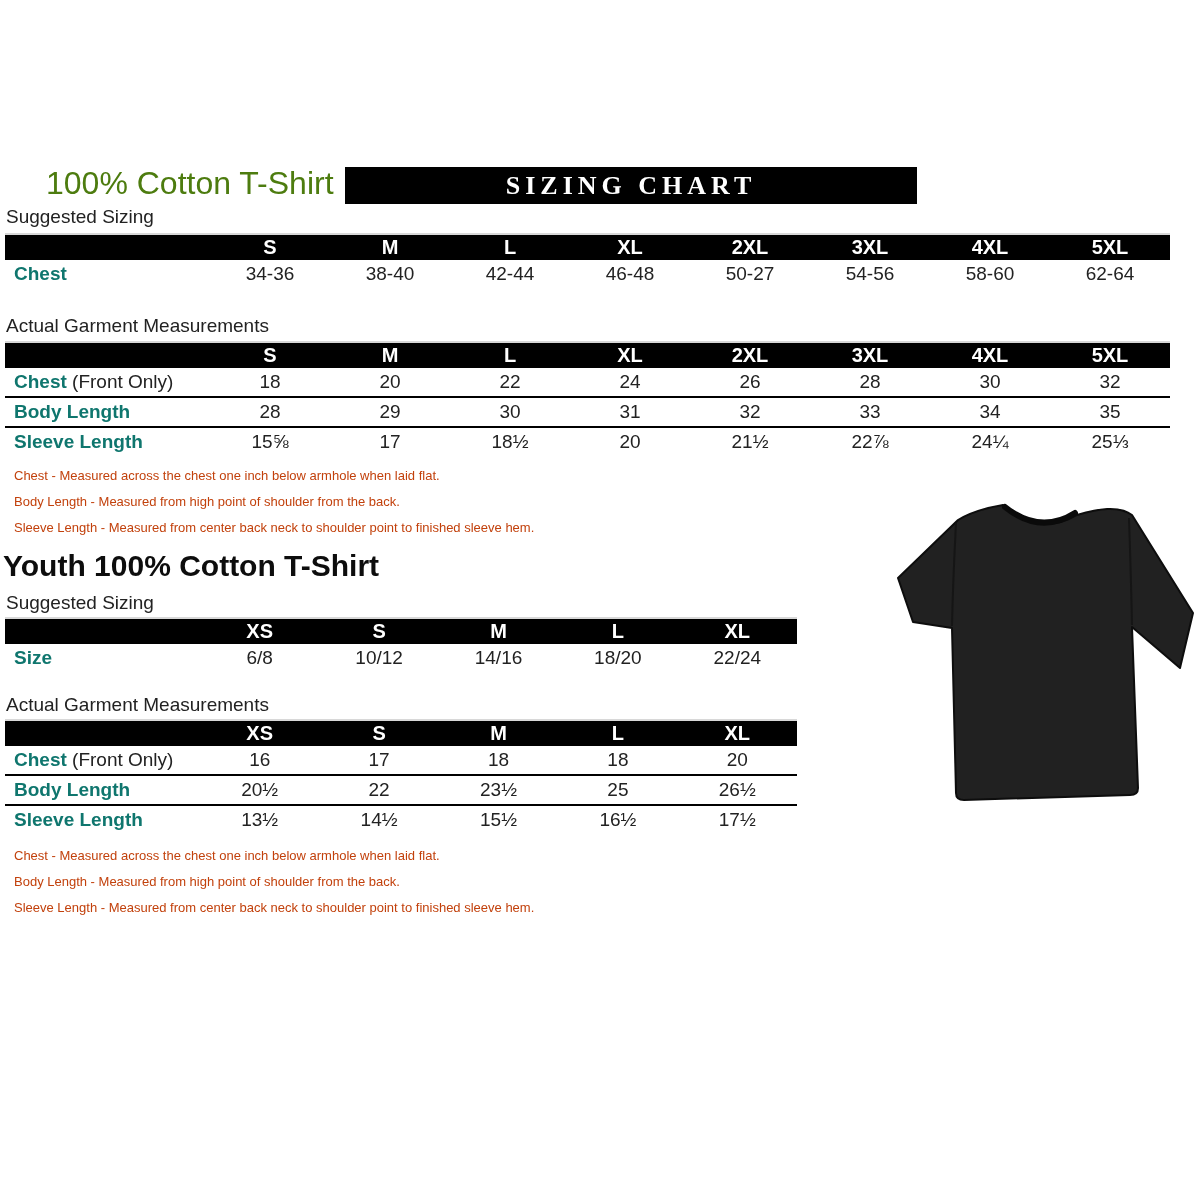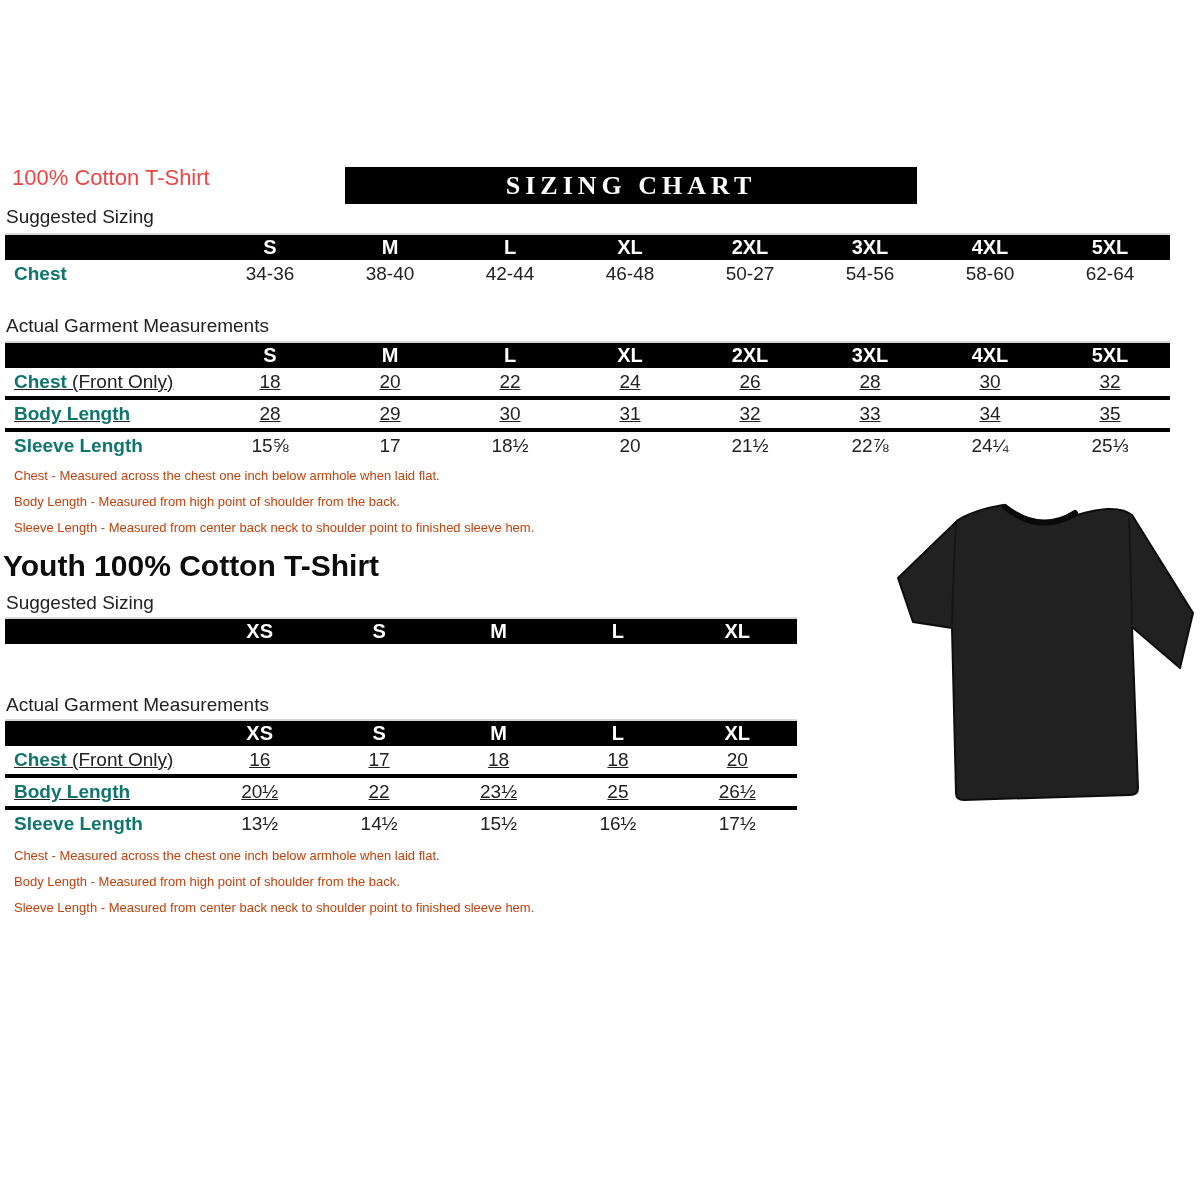--- a/index.html
+++ b/index.html
@@ -2,34 +2,34 @@
 <html><head>
 <meta charset="utf-8">
 <style>
   html,body{margin:0;padding:0;}
   body{
     width:1200px;height:1200px;background:#ffffff;position:relative;
     font-family:"Liberation Sans","DejaVu Sans",sans-serif;color:#1a1a1a;
     overflow:hidden;
   }
   .abs{position:absolute;}
-  .page-title{font-size:22px;font-weight:normal;color:#ef4444;white-space:nowrap;}
+  .page-title{font-size:32px;font-weight:normal;color:#4d7c0f;white-space:nowrap;margin-left:34px;}
   .youth-title{font-size:30px;font-weight:bold;color:#0d0d0d;white-space:nowrap;}
   .section-label{font-size:19px;color:#222;}
   .banner{
     background:#000;color:#fff;text-align:center;
     font-weight:bold;font-size:26px;letter-spacing:5px;
     height:37px;line-height:37px;font-family:Liberation Serif, serif;
   }
   .sztable{border-top:2px solid #d8d8d8;}
   .trow{display:grid;align-items:center;}
   .thead{background:#000;height:25px;}
   .th{color:#fff;font-weight:bold;font-size:20px;text-align:center;line-height:25px;}
   .tbody-row{height:28px;font-size:19px;color:#222;}
-  .sep{border-bottom:4px solid #000000;text-decoration:underline;}
+  .sep{border-bottom:2px solid #000000;}
   .tlabel{padding-left:9px;white-space:nowrap;}
   .lab-b{font-weight:bold;color:#0f766e;}
   .lab-s{font-weight:normal;}
   .td{text-align:center;}
   .notes .note-line{font-size:13px;line-height:26px;color:#c2410c;white-space:nowrap;}
 </style>
 </head>
 <body>
 
 <div class="abs page-title" style="left:12px;top:165px;">100% Cotton T-Shirt</div>
@@ -119,20 +119,28 @@
 
 <div class="abs section-label" style="left:6px;top:592px;">Suggested Sizing</div>
 <div class="abs sztable" style="left:5px;top:617px;width:792px;">
     <div class="trow thead" style="grid-template-columns: 195px repeat(5, 1fr);">
       <div class="th"></div>
       <div class="th">XS</div>
       <div class="th">S</div>
       <div class="th">M</div>
       <div class="th">L</div>
       <div class="th">XL</div>
+    </div>
+    <div class="trow tbody-row" style="grid-template-columns: 195px repeat(5, 1fr);">
+      <div class="tlabel"><div class="lab-b" style="display: inline;">Size</div></div>
+      <div class="td">6/8</div>
+      <div class="td">10/12</div>
+      <div class="td">14/16</div>
+      <div class="td">18/20</div>
+      <div class="td">22/24</div>
     </div>
   </div>
 
 <div class="abs section-label" style="left:6px;top:694px;">Actual Garment Measurements</div>
 <div class="abs sztable" style="left:5px;top:719px;width:792px;">
     <div class="trow thead" style="grid-template-columns: 195px repeat(5, 1fr);">
       <div class="th"></div>
       <div class="th">XS</div>
       <div class="th">S</div>
       <div class="th">M</div>

